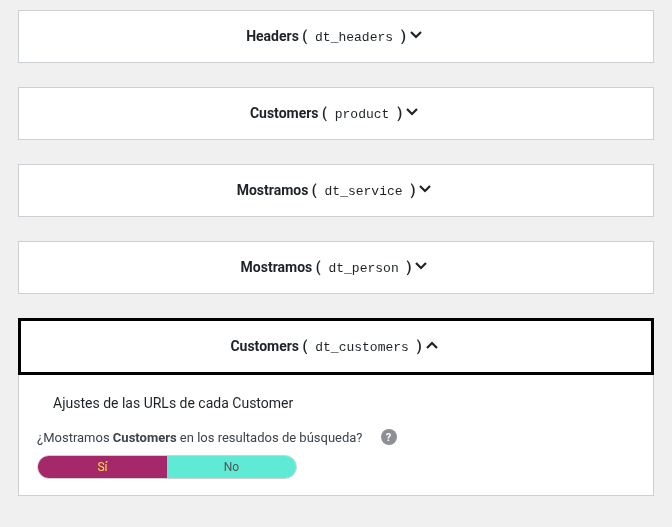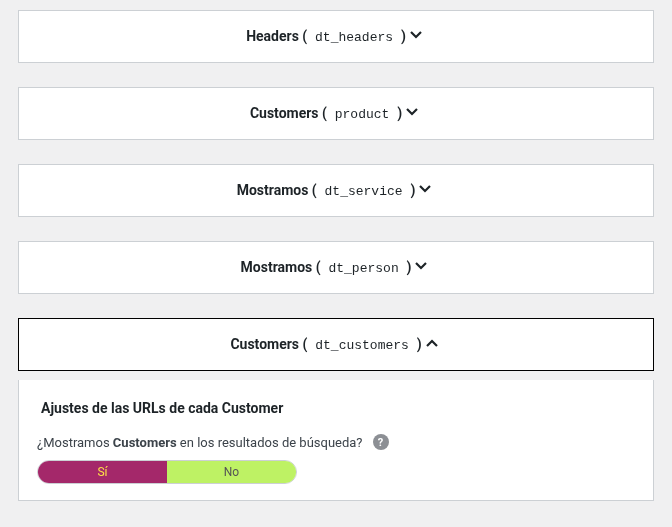--- a/index.html
+++ b/index.html
@@ -27,40 +27,40 @@
   .panel-title {
     font-weight: 700;
     font-size: 14px;
   }
   .panel-title .slug {
     font-family: "Courier New", Courier, monospace;
     font-weight: 400;
     font-size: 13px;
   }
   .panel.expanded {
-    border: 1px solid #000000;
-    margin-bottom: 9px;
+    border: 3px solid #000000;
+    margin-bottom: 0;
   }
   .chevron { flex-shrink: 0; }
   .panel-body {
     background: #fff;
     border: 1px solid #ccd0d4;
     border-top: none;
     padding: 20px 18px 16px;
   }
   .section-title {
-    font-weight: 700;
+    font-weight: 400;
     font-size: 14px;
-    margin: 0 0 18px 4px;
+    margin: 0 0 18px 16px;
     color: #1d2327;
   }
   .question-row {
     display: flex;
     align-items: center;
-    gap: 6px;
+    gap: 14px;
     margin-bottom: 10px;
     color: #3c434a;
     font-size: 13px;
   }
   .question-row strong { font-weight: 700; }
   .help-icon {
     width: 16px;
     height: 16px;
     border-radius: 50%;
     background: #8c8f94;
@@ -80,21 +80,21 @@
     overflow: hidden;
     border: 1px solid #ccd0d4;
     height: 24px;
   }
   .toggle-opt {
     flex: 1;
     text-align: center;
     font-size: 12px;
     line-height: 22px;
     cursor: pointer;
-    background: #bef264;
+    background: #5eead4;
     color: #555;
   }
   .toggle-opt.active {
     background: #a4286a;
     color: #fde047;
   }
 </style>
 </head>
 <body>
 

